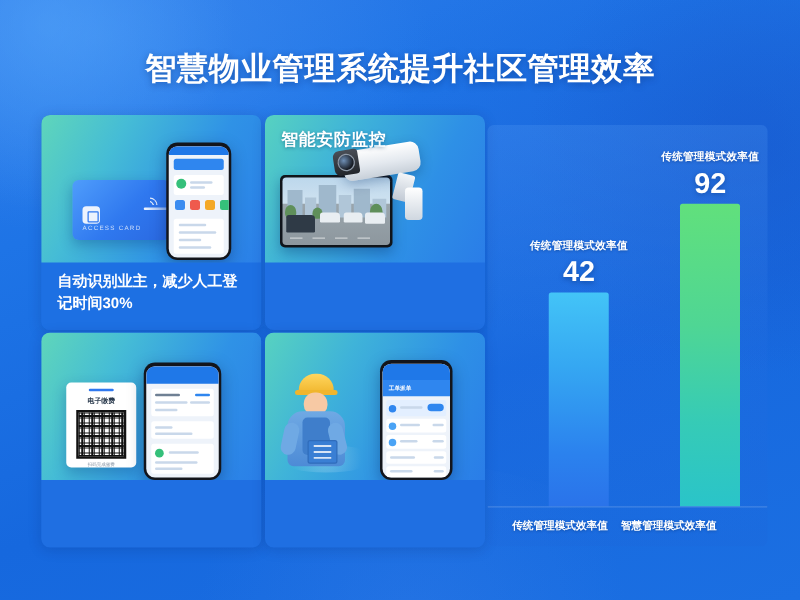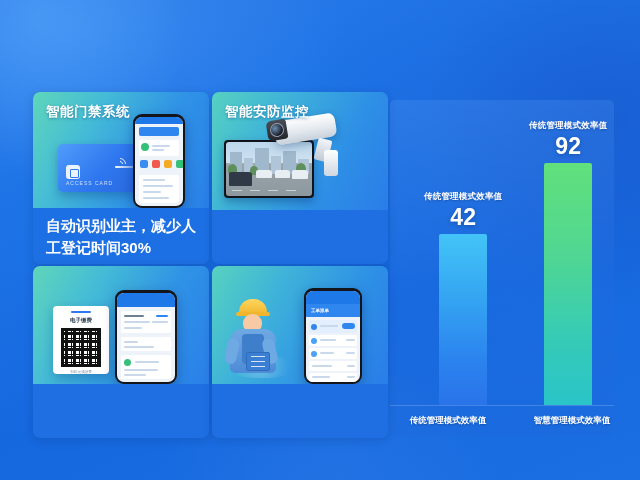--- a/index.html
+++ b/index.html
@@ -68,21 +68,21 @@
   .card-title {
     position:absolute; left:13px; top:11px;
     font-size:13.5px; font-weight:bold; color:#ffffff;
     letter-spacing:.5px;
     text-shadow:0 1px 3px rgba(0,50,100,.45);
     z-index:6;
   }
   .card-caption {
     flex:1;
     padding:7px 11px 6px 13px;
-    font-size:15px; line-height:1.42;
+    font-size:12px; line-height:1.42;
     font-weight:bold; color:#ffffff;
     background:#1d70e3;
   }
 
   
   .art { position:absolute; inset:0; }
 
   
   .phone {
     position:absolute;
@@ -289,26 +289,26 @@
 </style>
 </head>
 <body>
 
 <div id="stage">
 
   <div class="bg-orb orb-a"></div>
   <div class="bg-orb orb-b"></div>
   <div class="bg-orb orb-c"></div>
 
+  <div id="title">智慧物业管理系统提升社区管理效率</div>
 
   <div id="cards">
 
     <div class="card">
       <div class="card-visual">
-        <div class="card-title">智能门禁系统</div>
         <div class="art">
           <div class="acard" style="left:25px;top:52px;width:78px;height:48px;">
             <div class="acard-glyph"></div>
             <div class="acard-text">ACCESS CARD</div>
             <div class="wifi-arc" style="right:10px;top:14px;width:12px;height:12px;transform:rotate(45deg);"></div>
             <div class="wifi-arc" style="right:13px;top:17px;width:6px;height:6px;transform:rotate(45deg);"></div>
           </div>
           <div class="beam" style="left:82px;top:74px;width:26px;"></div>
           <div class="phone" style="left:100px;top:22px;width:52px;height:94px;">
             <div class="phone-screen">
@@ -457,17 +457,17 @@
       <div class="bar-col" style="left:139px;">
         <div class="bar-label">传统管理模式效率值</div>
         <div class="bar-value">92</div>
         <div class="bar green" style="height: 242px;"></div>
       </div>
 
     </div>
 
     <div id="axis">
       <div class="axis-tick" style="left:58px;">传统管理模式效率值</div>
-      <div class="axis-tick" style="left:145px;margin-left:37px;">智慧管理模式效率值</div>
+      <div class="axis-tick" style="left:145px;">智慧管理模式效率值</div>
     </div>
   </div>
 
 </div>
 
 </body></html>

